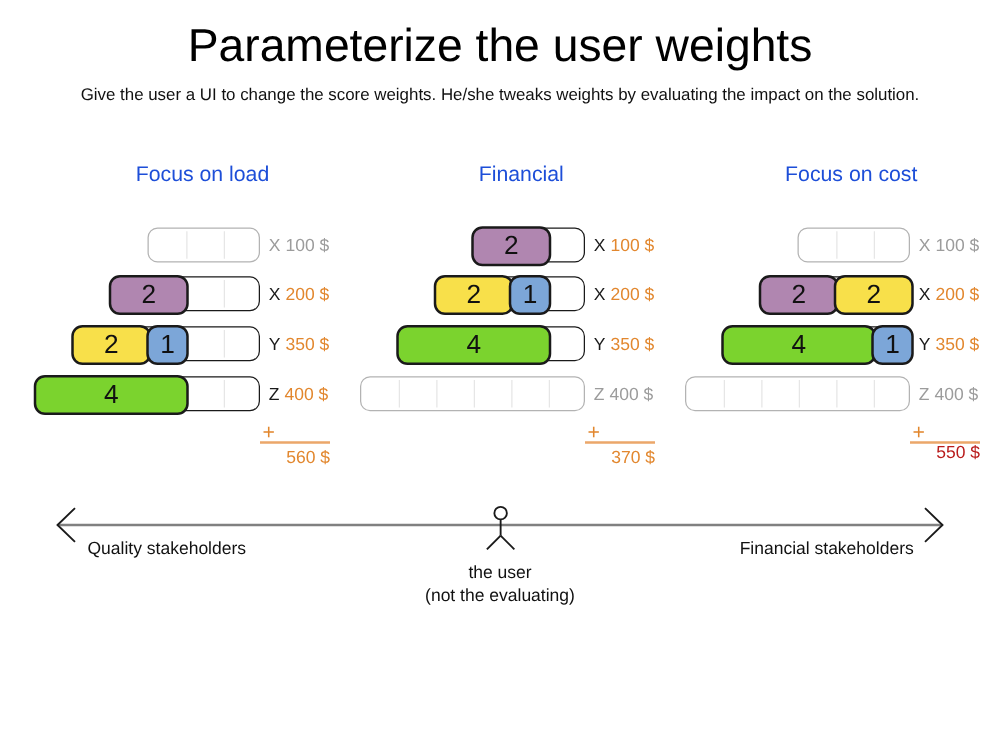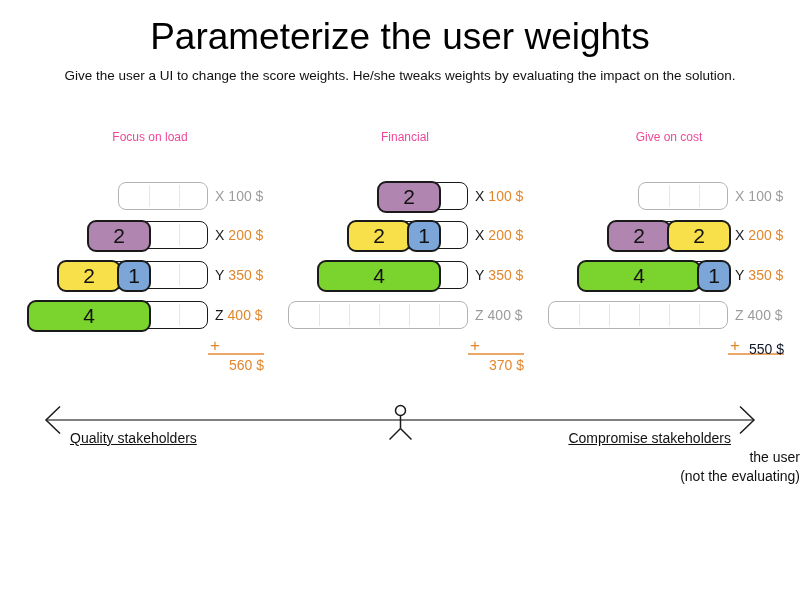--- a/index.html
+++ b/index.html
@@ -12,41 +12,41 @@
   .page-title {
     top:16px; left:0; width:800px; text-align:center;
     font-size:37px; font-weight:400; color:#000; letter-spacing:0;
   }
   .page-subtitle {
     top:68px; left:0; width:800px; text-align:center;
     font-size:13.5px; color:#111;
   }
   .coltitle {
     top:130px; transform:translateX(-50%);
-    font-size:12px; color:#ec4899; white-space:nowrap;
+    font-size:17px; color:#1d4ed8; white-space:nowrap;margin-left:12px;
   }
   .row {
     box-sizing:border-box; background:#fff; border-radius:8px; height:28px;
   }
   .row.filled { border:1px solid #1a1a1a; }
   .row.empty  { border:1px solid #b3b3b3; }
   .sep { position:absolute; top:2px; bottom:2px; width:1px; background:#e6e6e6; }
   .fill {
     position:absolute; top:-2px; height:32px; box-sizing:border-box;
     border:2px solid #1a1a1a; border-radius:9px;
     display:flex; align-items:center; justify-content:center;
     font-size:21px; color:#111;
   }
   .rowlabel { font-size:14px; line-height:28px; white-space:nowrap; }
   .rowlabel .nm { margin-right:4px; }
   .sumplus { font-size:17px; }
   .sumline { border-top:2px solid; height:0; }
   .sumtotal { font-size:14px; text-align:right; }
-  .axis-label { top:430px; font-size:14px; color:#111; white-space:nowrap;text-decoration:underline; }
-  .user-label { left:0; width:800px; text-align:right; font-size:14px; color:#111; }
+  .axis-label { top:430px; font-size:14px; color:#111; white-space:nowrap; }
+  .user-label { left:0; width:800px; text-align:center; font-size:14px; color:#111; }
 </style>
 </head>
 <body>
 
 <div class="abs page-title">Parameterize the user weights</div>
 <div class="abs page-subtitle">Give the user a UI to change the score weights. He/she tweaks weights by evaluating the impact on the solution.</div>
 
 <div id="columns">
     <div class="abs coltitle" style="left:150px;">Focus on load</div>
     <div class="abs row empty" style="left:118px;top:182px;width:90px;">
@@ -107,21 +107,21 @@
       <div class="sep" style="left:30px;"></div>
       <div class="sep" style="left:60px;"></div>
       <div class="sep" style="left:90px;"></div>
       <div class="sep" style="left:120px;"></div>
       <div class="sep" style="left:150px;"></div>
     </div>
     <div class="abs rowlabel" style="left:475px;top:301px;"><span class="nm" style="color:#9c9c9c">Z</span><span style="color:#9c9c9c">400 $</span></div>
     <div class="abs sumplus" style="left:470px;top:336px;color:#e2872e;">+</div>
     <div class="abs sumline" style="left:468px;top:353px;width:56px;border-top-color:#eba76a;"></div>
     <div class="abs sumtotal" style="left:468px;top:357px;width:56px;color:#e2872e;">370 $</div>
-    <div class="abs coltitle" style="left:669px;">Give on cost</div>
+    <div class="abs coltitle" style="left:669px;">Focus on cost</div>
     <div class="abs row empty" style="left:638px;top:182px;width:90px;">
       <div class="sep" style="left:30px;"></div>
       <div class="sep" style="left:60px;"></div>
     </div>
     <div class="abs rowlabel" style="left:735px;top:182px;"><span class="nm" style="color:#9c9c9c">X</span><span style="color:#9c9c9c">100 $</span></div>
     <div class="abs row filled" style="left:608px;top:221px;width:120px;">
       <div class="fill" style="left:-2px;width:64px;background:#b086b0;">
         <span>2</span>
       </div>
       <div class="fill" style="left:58px;width:64px;background:#f8e04a;">
@@ -141,31 +141,31 @@
     <div class="abs row empty" style="left:548px;top:301px;width:180px;">
       <div class="sep" style="left:30px;"></div>
       <div class="sep" style="left:60px;"></div>
       <div class="sep" style="left:90px;"></div>
       <div class="sep" style="left:120px;"></div>
       <div class="sep" style="left:150px;"></div>
     </div>
     <div class="abs rowlabel" style="left:735px;top:301px;"><span class="nm" style="color:#9c9c9c">Z</span><span style="color:#9c9c9c">400 $</span></div>
     <div class="abs sumplus" style="left:730px;top:336px;color:#e2872e;">+</div>
     <div class="abs sumline" style="left:728px;top:353px;width:56px;border-top-color:#eba76a;"></div>
-    <div class="abs sumtotal" style="left:728px;top:341px;width:56px;color:#0f172a;">550 $</div>
+    <div class="abs sumtotal" style="left:728px;top:353px;width:56px;color:#b91c1c;">550 $</div>
   </div>
 
 <svg class="abs" style="left:0;top:390px" width="800" height="62">
   <line x1="46" y1="30" x2="754" y2="30" stroke="#808080" stroke-width="2"></line>
   <polyline points="60,16.5 46,30 60,43.5" fill="none" stroke="#1a1a1a" stroke-width="1.5"></polyline>
   <polyline points="740,16.5 754,30 740,43.5" fill="none" stroke="#1a1a1a" stroke-width="1.5"></polyline>
   <g>
     <line x1="400.5" y1="25.5" x2="400.5" y2="38.5" stroke="#1a1a1a" stroke-width="1.5"></line>
     <circle cx="400.5" cy="20.5" r="5" fill="#ffffff" stroke="#1a1a1a" stroke-width="1.5"></circle>
     <line x1="400.5" y1="38.5" x2="389.5" y2="49.5" stroke="#1a1a1a" stroke-width="1.5"></line>
     <line x1="400.5" y1="38.5" x2="411.5" y2="49.5" stroke="#1a1a1a" stroke-width="1.5"></line>
   </g>
 </svg>
 
 <div class="abs axis-label" style="left:70px">Quality stakeholders</div>
-<div class="abs axis-label" style="right:69px">Compromise stakeholders</div>
+<div class="abs axis-label" style="right:69px">Financial stakeholders</div>
 <div class="abs user-label" style="top:449px">the user</div>
 <div class="abs user-label" style="top:468px">(not the evaluating)</div>
 
 </body></html>

